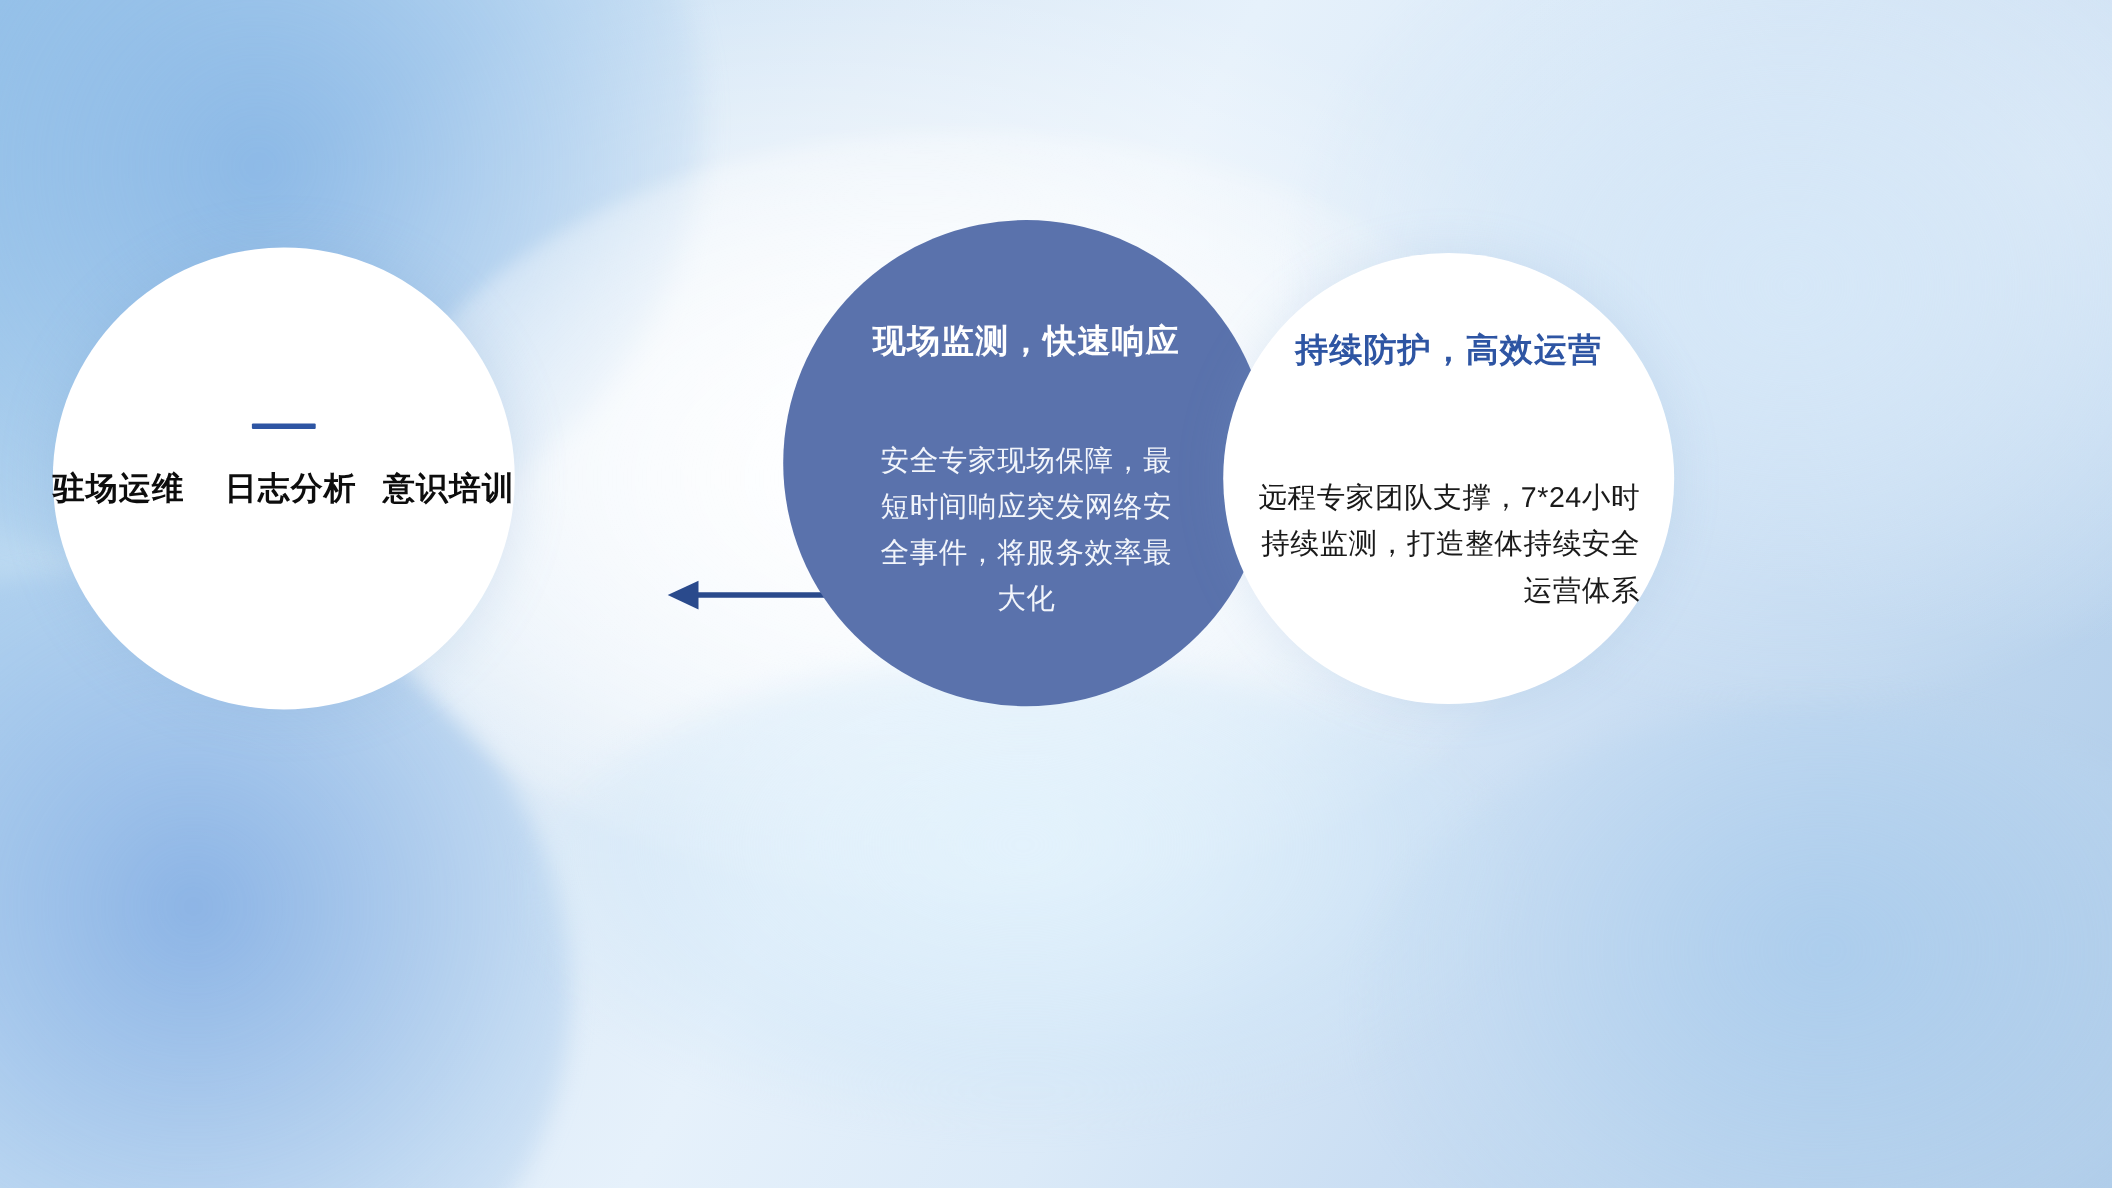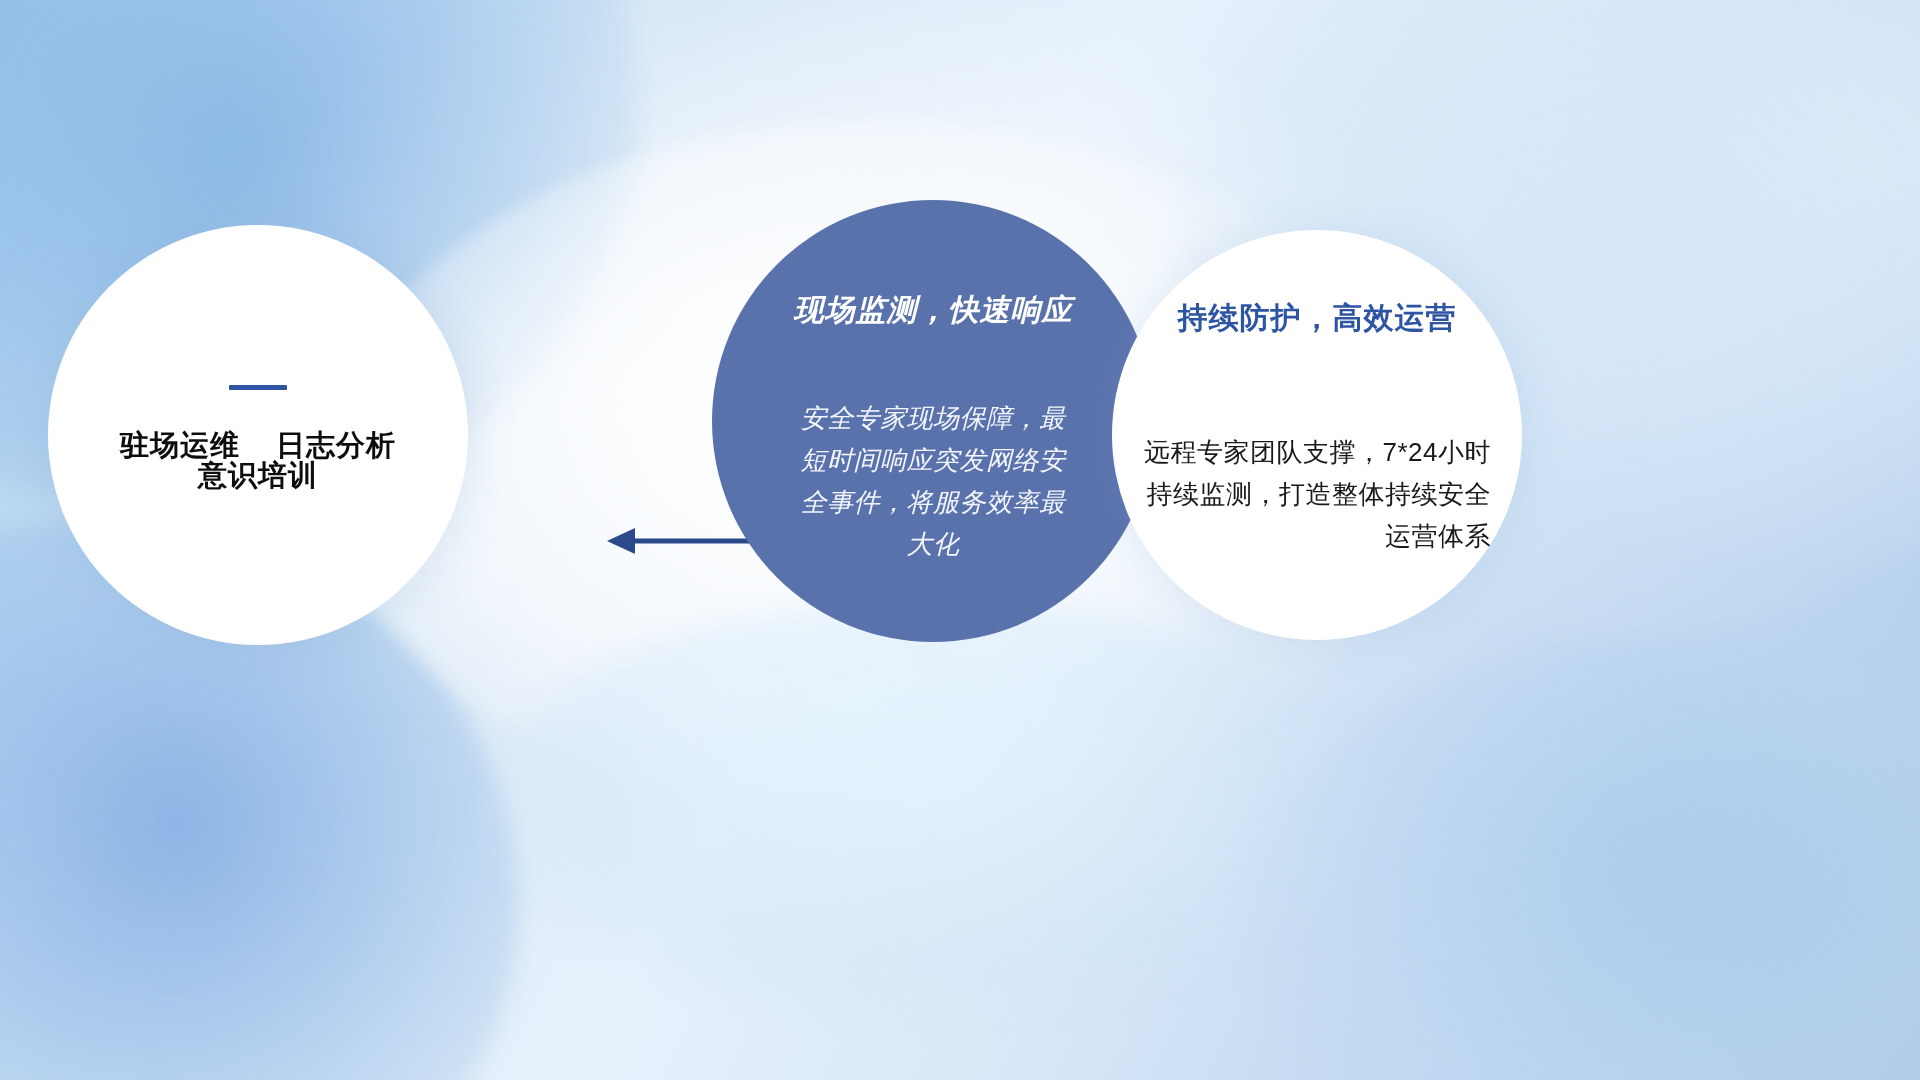--- a/index.html
+++ b/index.html
@@ -87,41 +87,40 @@
     justify-content:flex-start;
     padding-top:160px;
   }
   #left-divider {
     width:58px; height:5px;
     background:#2e55a3;
     border-radius:1px;
     margin-bottom:40px;
   }
   #left-lines {
-    display:flex; flex-direction:column;
+    display:flex; flex-direction:row;
+    gap:24px;
     width:100%;
-    justify-content:center;
   }
   .left-line {
     font-size:29px;
     font-weight:bold;
     color:#0d0d0d;
     letter-spacing:1px;
     line-height:1.05;
     white-space:pre;
   }
 
   
   #circle-mid {
     left:712px; top:200px; width:442px; height:442px;
     background:#5a72ac;
     z-index:2;
     justify-content:flex-start;
     padding-top:90px;
-    font-style:italic;
   }
   #mid-title {
     font-size:30px;
     font-weight:bold;
     color:#ffffff;
     letter-spacing:1px;
     white-space:nowrap;
     margin-bottom:66px;
   }
   #mid-body {

